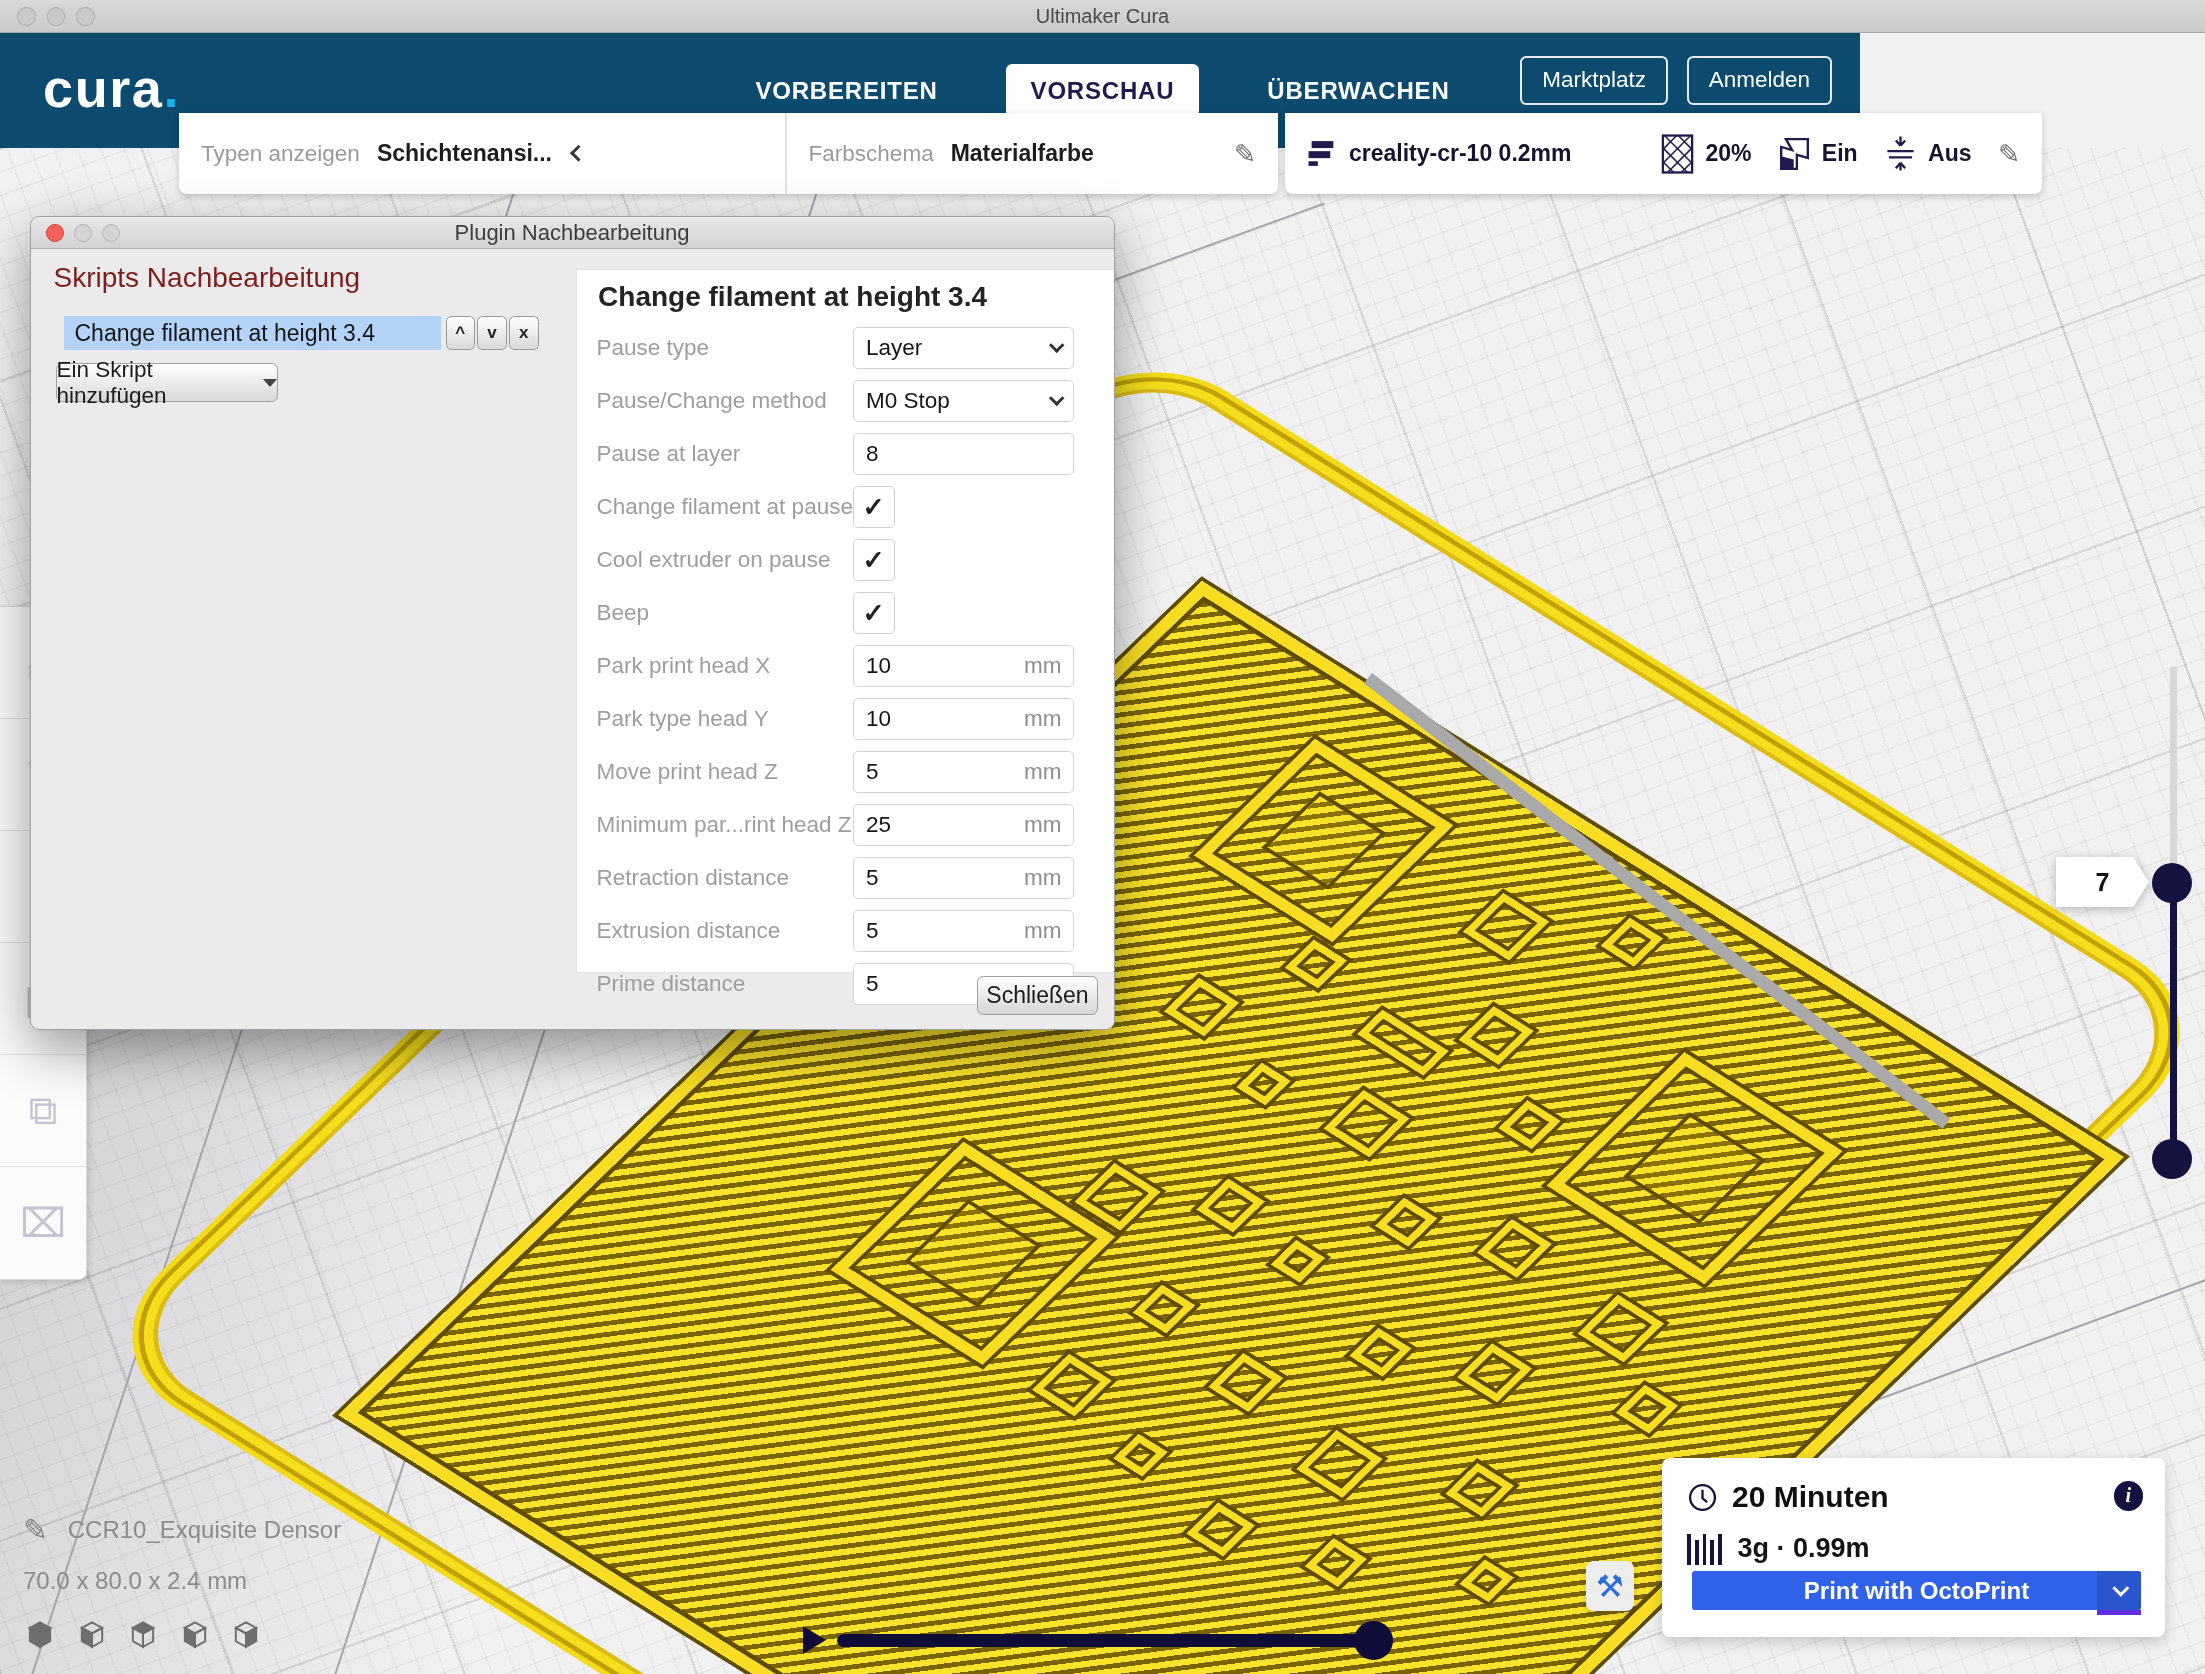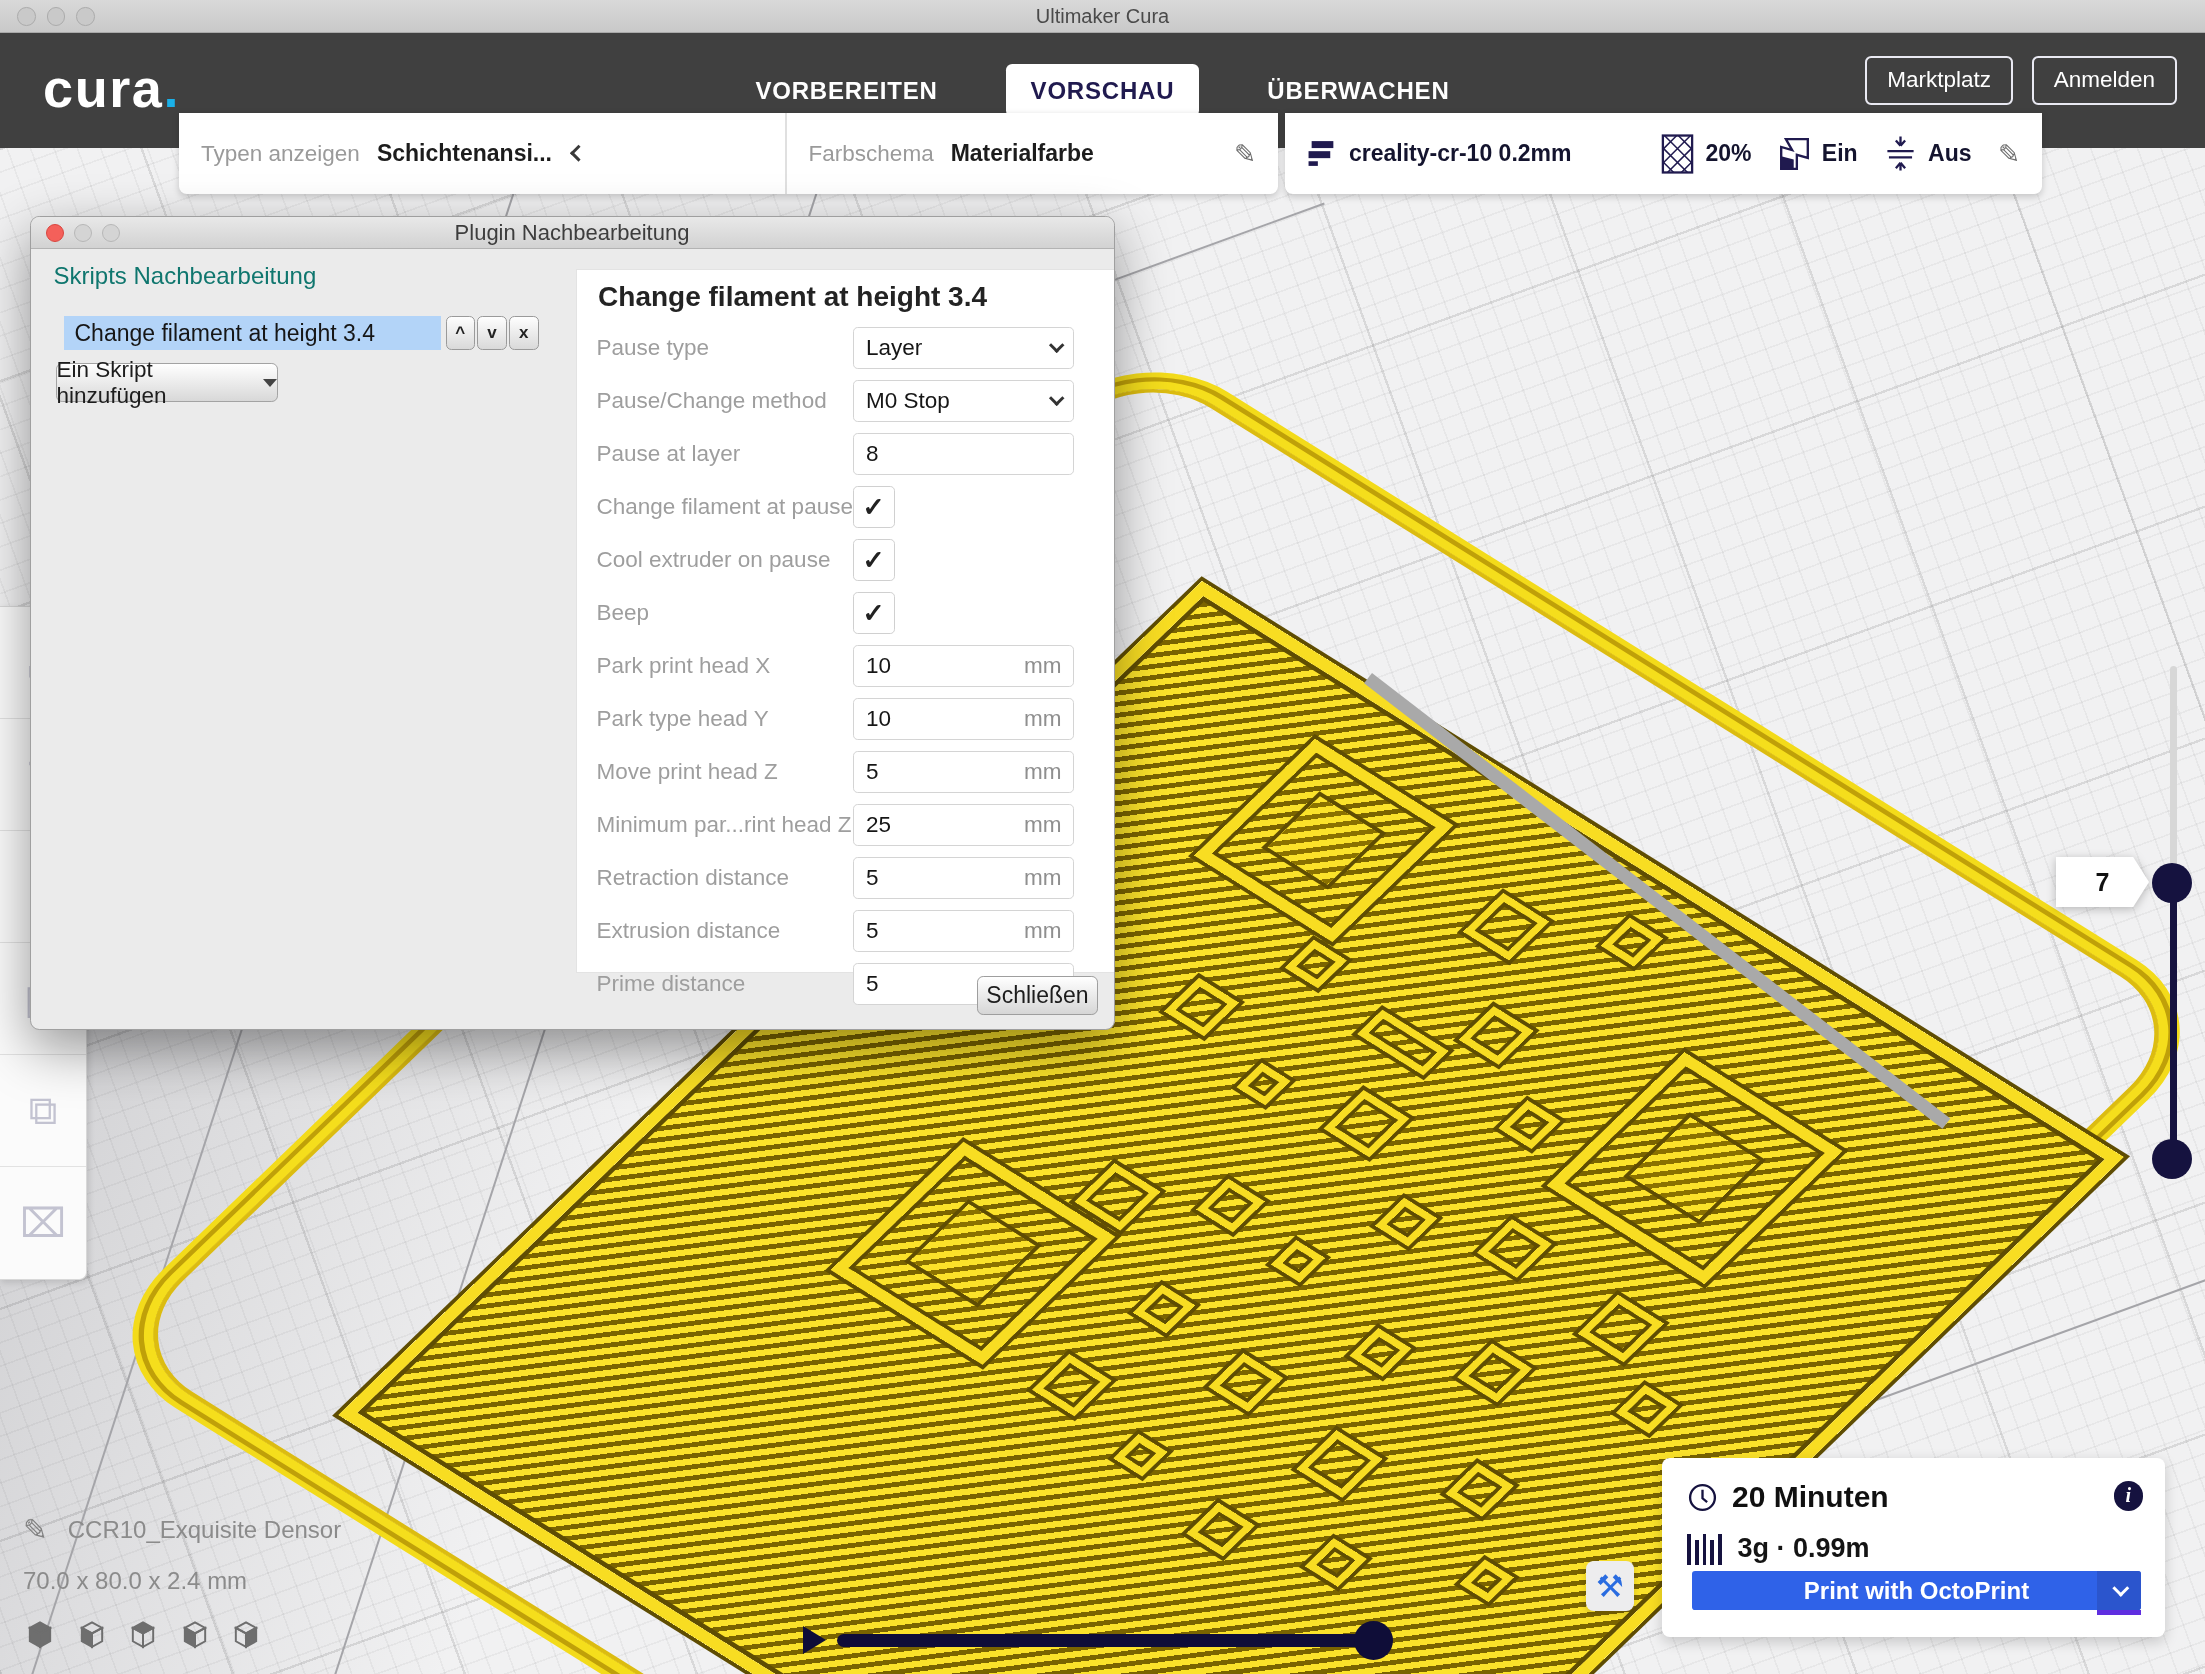--- a/index.html
+++ b/index.html
@@ -9,21 +9,21 @@
 
   
   .titlebar{position:absolute;left:0;top:0;width:2205px;height:33px;z-index:60;
     background:linear-gradient(#d9d9d9,#c9c9c9);border-bottom:0.8px solid #a9a9a9;
     display:flex;align-items:center;justify-content:center;}
   .titlebar .win-title{font-size:20px;color:#4a4a4a;}
   .lights{position:absolute;left:17px;top:7px;display:flex;gap:11px;}
   .light{width:18.6px;height:18.6px;border-radius:50%;background:#c9c9c9;border:0.8px solid #ababab;}
 
   
-  .header{position:absolute;left:0;top:33px;width:2205px;height:115px;background:#404040;z-index:50;}
+  .header{position:absolute;left:0;top:33px;width:1860px;height:115px;background:#0c4a6e;z-index:50;}
   .logo{position:absolute;left:43px;top:28px;font-size:54px;font-weight:bold;color:#ffffff;
         letter-spacing:1.6px;line-height:1;}
   .logo .dot{color:#1ab0e8;}
   .tabs{position:absolute;left:0;top:0;width:2205px;height:115px;display:flex;
         align-items:center;justify-content:center;gap:43px;}
   .tab{padding:12.4px 25px;border-radius:6.2px;color:#ffffff;font-size:24px;font-weight:bold;
        letter-spacing:0.8px;cursor:default;}
   .tab.active{background:#ffffff;color:#201a4f;}
   .hdr-buttons{position:absolute;right:28px;top:23px;display:flex;gap:18.6px;}
   .hdr-btn{border:2.3px solid #e9e9f2;border-radius:6.2px;color:#ffffff;font-size:22.5px;
@@ -86,21 +86,21 @@
   .dialog{position:absolute;left:29.5px;top:216px;width:1085px;height:814px;z-index:100;
     background:#ebebeb;border-radius:9.3px;box-shadow:0 18.6px 54px rgba(0,0,0,.40);
     border:0.8px solid #9f9f9f;overflow:hidden;}
   .dlg-titlebar{height:32px;background:linear-gradient(#e8e8e8,#d2d2d2);
     border-bottom:0.8px solid #b3b3b3;display:flex;align-items:center;justify-content:center;position:relative;text-align:center;}
   .dlg-title{font-size:22px;color:#3d3d3d;}
   .dlg-lights{position:absolute;left:15.5px;top:7px;display:flex;gap:10px;}
   .dlg-light{width:18px;height:18px;border-radius:50%;}
   .dlg-close{background:#f4605a;border:0.8px solid #d8453e;}
   .dlg-gray{background:#d4d4d4;border:0.8px solid #b7b7b7;}
-  .dlg-h1{position:absolute;left:23px;top:45px;font-size:24px;color:#0f766e;}
+  .dlg-h1{position:absolute;left:23px;top:45px;font-size:28px;color:#7f1d1d;}
   .script-row{position:absolute;left:33px;top:99px;width:377px;height:34px;background:#b3d4f8;
     display:flex;align-items:center;padding-left:11px;font-size:23px;color:#161616;}
   .row-btns{position:absolute;left:415px;top:99px;display:flex;gap:2.3px;}
   .mini-btn{width:29.5px;height:34px;border:0.8px solid #9a9a9a;border-radius:5.4px;
     background:linear-gradient(#fefefe,#d9d9d9);font-size:17px;color:#222;
     display:flex;align-items:center;justify-content:center;font-weight:bold;}
   .add-btn{position:absolute;left:25px;top:146px;width:222px;height:39px;border:0.8px solid #a3a3a3;
     border-radius:6.2px;background:linear-gradient(#ffffff,#d8d8d8);display:flex;align-items:center;
     justify-content:flex-start;gap:9.3px;font-size:22.5px;color:#1d1d1d;}
   .add-btn .tri{width:0;height:0;border-left:7px solid transparent;border-right:7px solid transparent;

